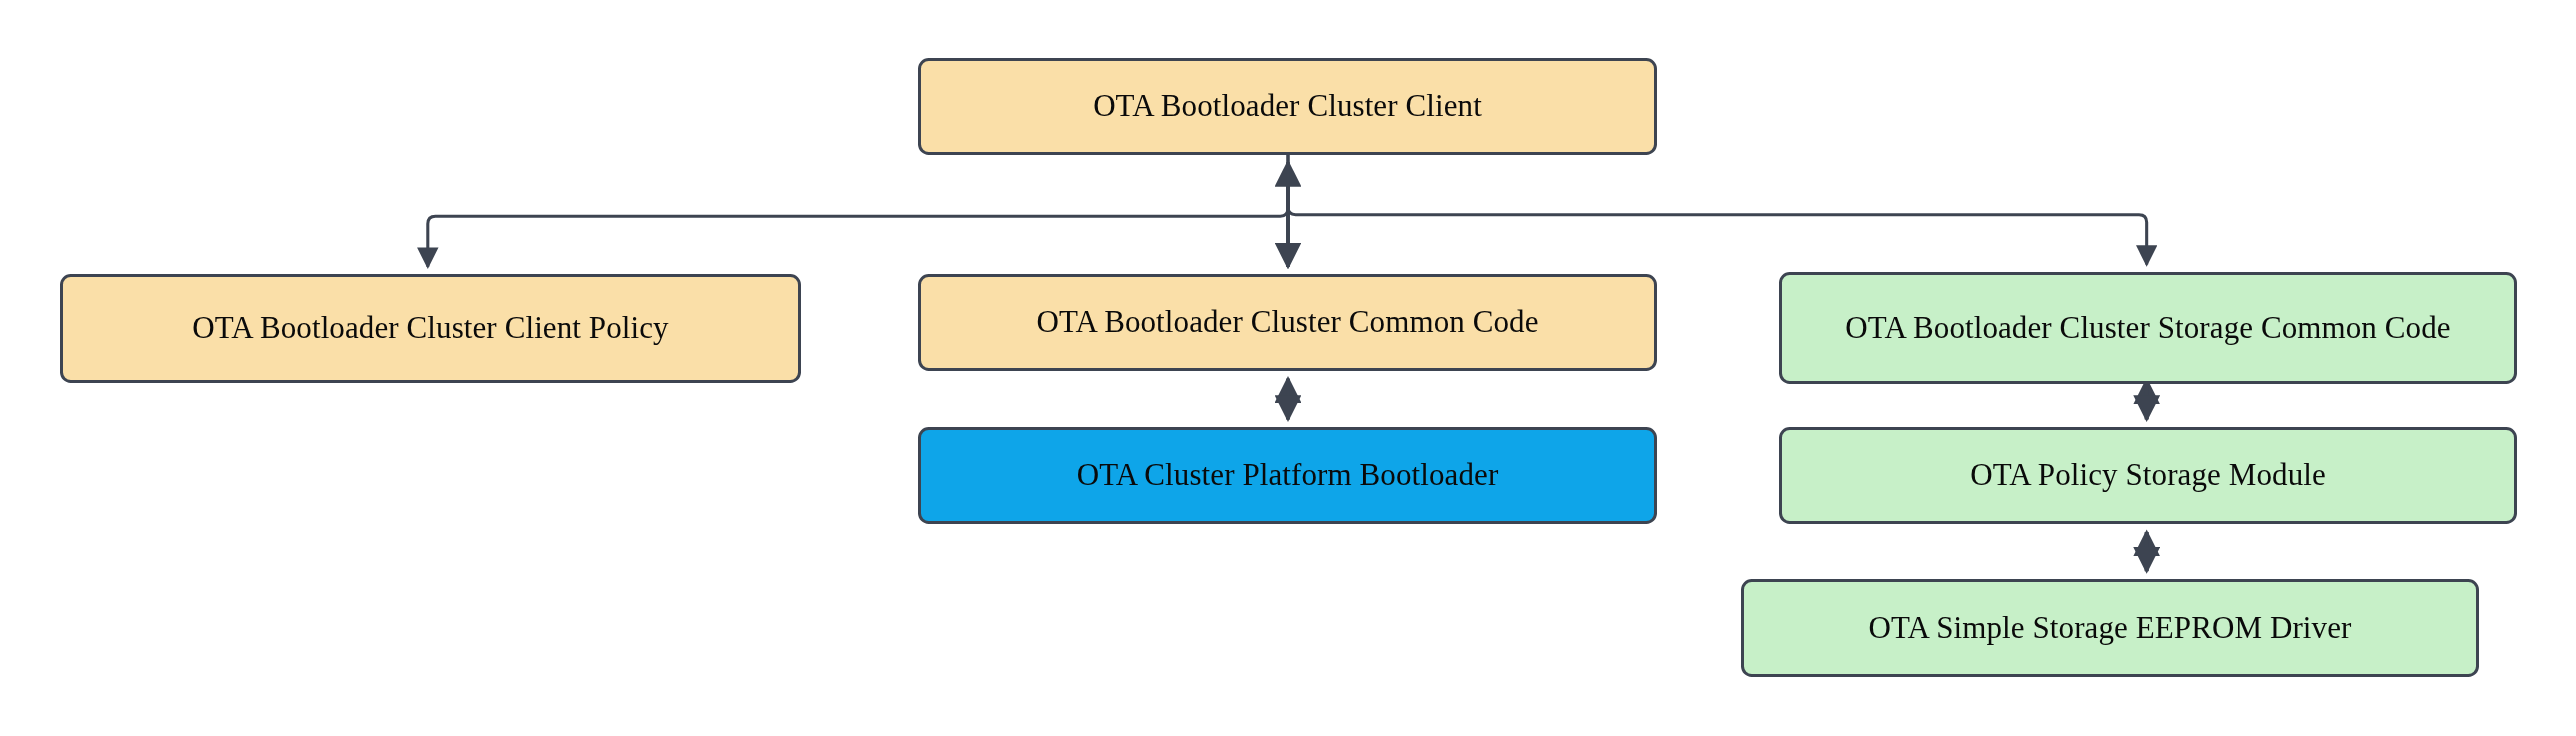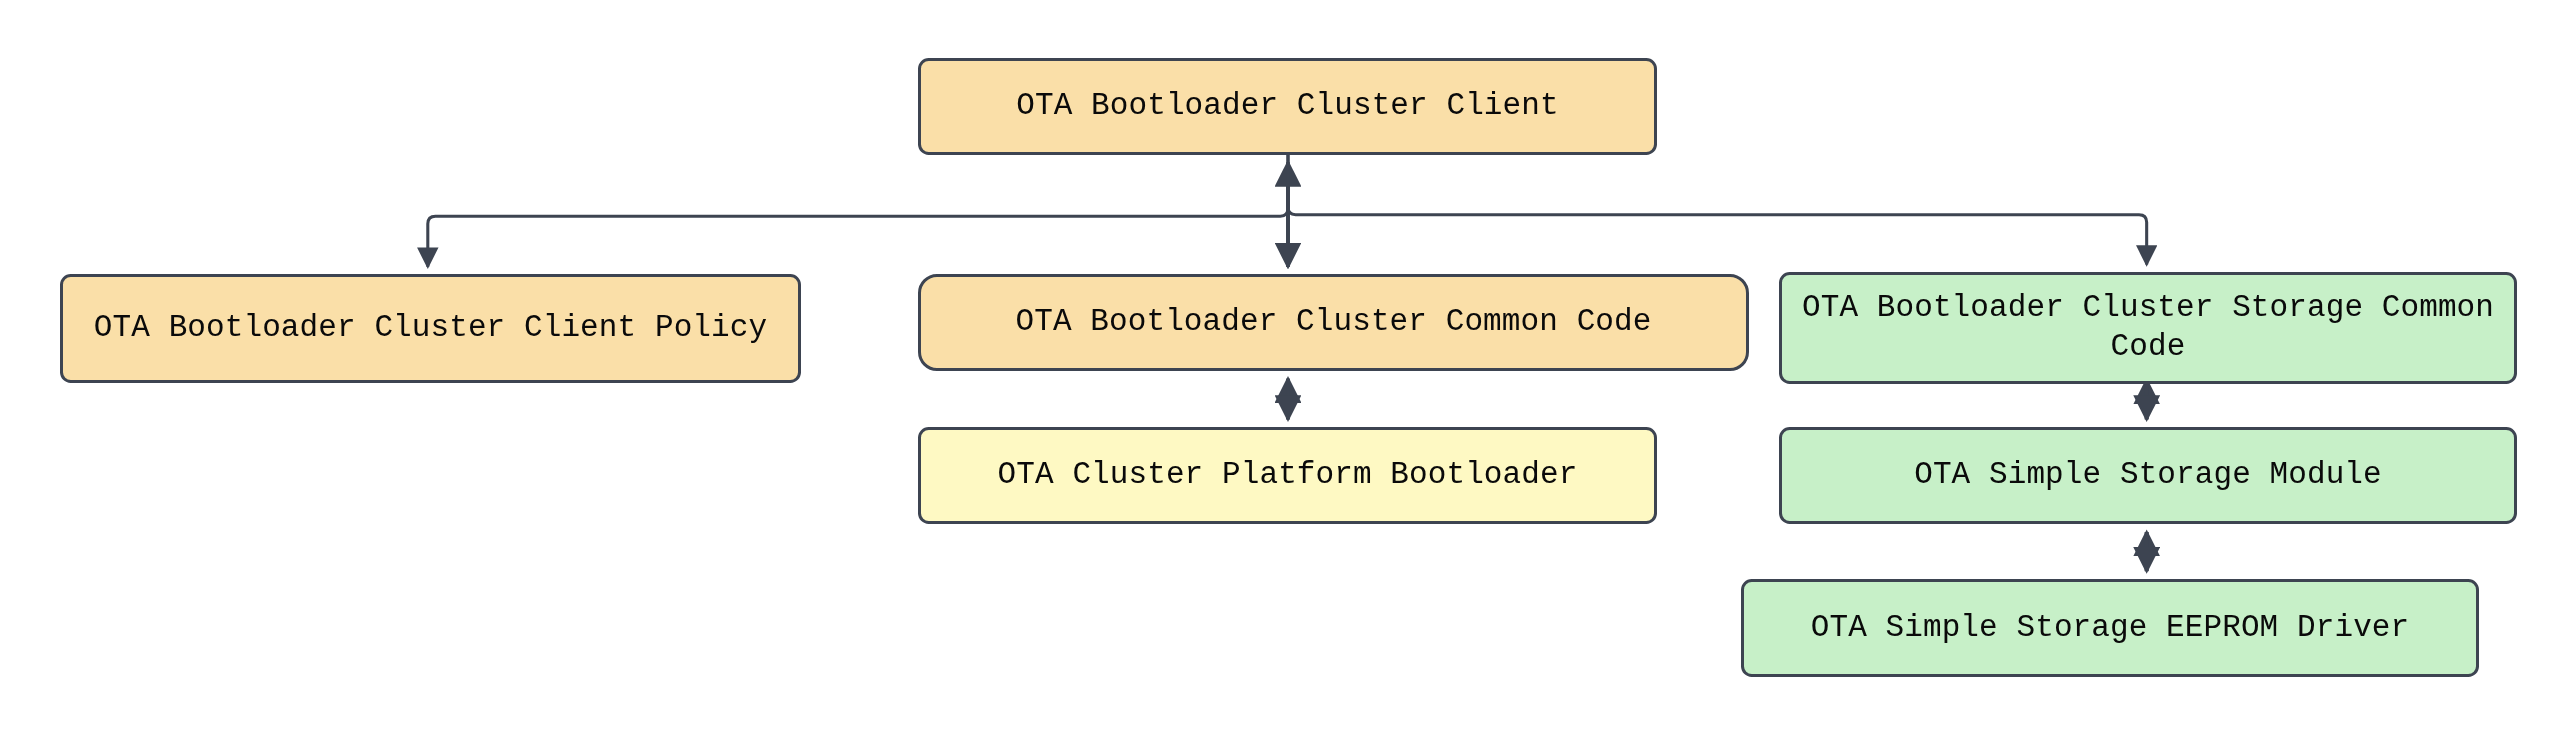--- a/index.html
+++ b/index.html
@@ -29,21 +29,21 @@
   .node {
     position: absolute;
     box-sizing: border-box;
     border: 3.8px solid #3d4451;
     border-radius: 10.7px;
     display: flex;
     align-items: center;
     justify-content: center;
     text-align: center;
     color: #0a0a0a;
-    font-family: Liberation Mono, monospace;
+    font-family: Liberation Serif, serif;
     font-size: 31px;
     line-height: 1.25;
     letter-spacing: 0.1px;
     padding: 3.1px 20px;
   }
   .node.orange {
     background: #fadfa8;
   }
   .node.green {
     background: #c7f0c8;
@@ -98,34 +98,34 @@
   </svg>
 
   <div class="node orange" style="left: 918px; top: 58px; width: 739px; height: 97px; background: rgb(250, 223, 168); border-color: rgb(61, 68, 81); color: rgb(10, 10, 10);">
     <span class="node-label">OTA Bootloader Cluster Client</span>
   </div>
 
   <div class="node orange" style="left: 60px; top: 274px; width: 741px; height: 109px; background: rgb(250, 223, 168); border-color: rgb(61, 68, 81); color: rgb(10, 10, 10);">
     <span class="node-label">OTA Bootloader Cluster Client Policy</span>
   </div>
 
-  <div class="node orange" style="left: 918px; top: 274px; width: 831px; height: 97px; background: rgb(250, 223, 168); border-color: rgb(61, 68, 81); color: rgb(10, 10, 10); border-radius: 19px;">
+  <div class="node orange" style="left: 918px; top: 274px; width: 739px; height: 97px; background: rgb(250, 223, 168); border-color: rgb(61, 68, 81); color: rgb(10, 10, 10);">
     <span class="node-label">OTA Bootloader Cluster Common Code</span>
   </div>
 
   <div class="node green" style="left: 1779px; top: 272px; width: 738px; height: 112px; background: rgb(199, 240, 200); border-color: rgb(61, 68, 81); color: rgb(10, 10, 10);">
     <span class="node-label">OTA Bootloader Cluster Storage Common Code</span>
   </div>
 
-  <div class="node orange" style="left: 918px; top: 427px; width: 739px; height: 97px; background: #fef9c3; border-color: rgb(61, 68, 81); color: rgb(10, 10, 10);">
+  <div class="node orange" style="left: 918px; top: 427px; width: 739px; height: 97px; background: #0ea5e9; border-color: rgb(61, 68, 81); color: rgb(10, 10, 10);">
     <span class="node-label">OTA Cluster Platform Bootloader</span>
   </div>
 
   <div class="node green" style="left: 1779px; top: 427px; width: 738px; height: 97px; background: rgb(199, 240, 200); border-color: rgb(61, 68, 81); color: rgb(10, 10, 10);">
-    <span class="node-label">OTA Simple Storage Module</span>
+    <span class="node-label">OTA Policy Storage Module</span>
   </div>
 
   <div class="node green" style="left: 1741px; top: 579px; width: 738px; height: 98px; background: rgb(199, 240, 200); border-color: rgb(61, 68, 81); color: rgb(10, 10, 10);">
     <span class="node-label">OTA Simple Storage EEPROM Driver</span>
   </div>
 
 </div>
 
 
 </body></html>

